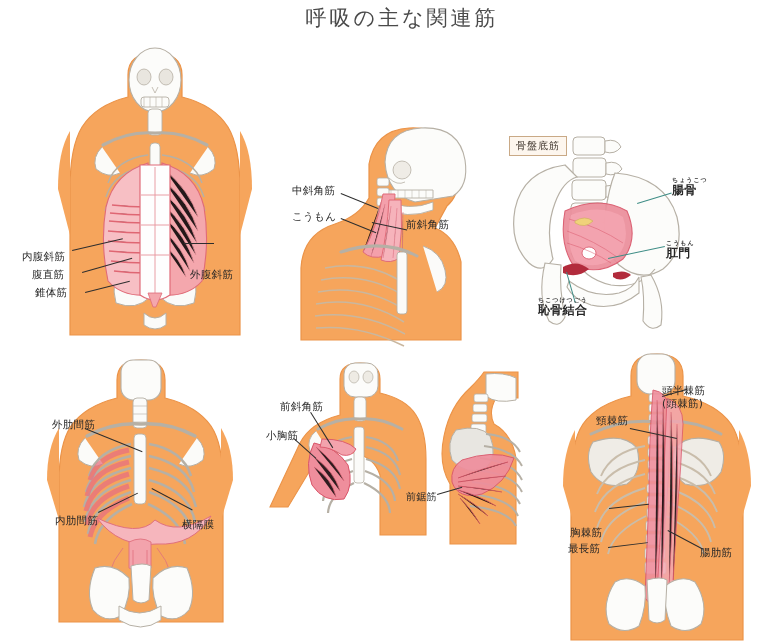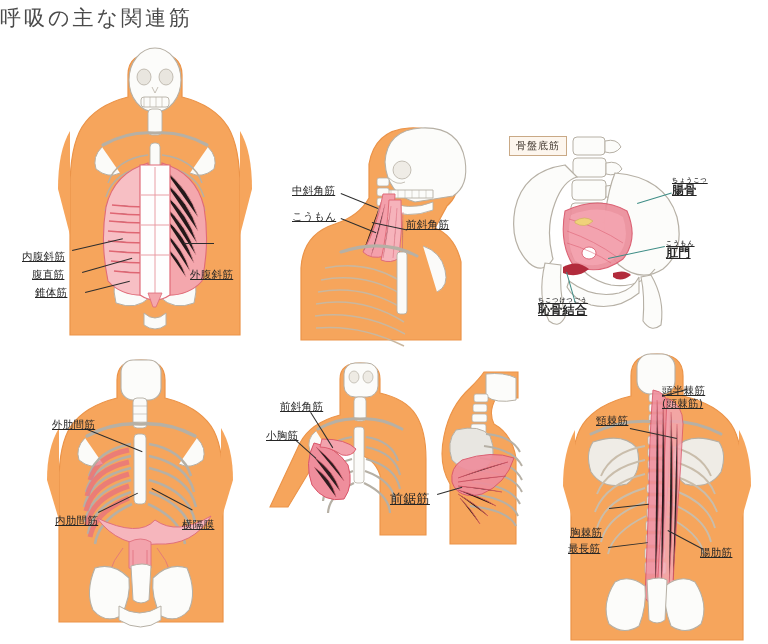--- a/index.html
+++ b/index.html
@@ -1,23 +1,23 @@
 <!DOCTYPE html>
 <html><head>
 <meta charset="utf-8">
 <style>
   html,body{margin:0;padding:0;background:#fff;}
   body{width:768px;height:644px;position:relative;overflow:hidden;
        font-family:"DejaVu Sans","Liberation Sans",sans-serif;color:#2c2c2c;}
   #sheet{position:absolute;inset:0;background:#ffffff;}
-  .title{position:absolute;left:0;right:0;top:4px;
-         font-size:21px;letter-spacing:3px;color:#4a4a4a;font-weight:500;}
+  .title{position:absolute;left:0;right:0;top:4px;text-align:center;
+         font-size:21px;letter-spacing:3px;color:#4a4a4a;font-weight:500;padding-left:36px;}
   .panel{position:absolute;}
   svg{display:block;overflow:visible;}
-  .lbl{position:absolute;font-size:10.5px;color:#262626;white-space:nowrap;line-height:1.25;letter-spacing:.3px;text-decoration:underline;}
+  .lbl{position:absolute;font-size:10.5px;color:#262626;white-space:nowrap;line-height:1.25;letter-spacing:.3px;}
   .lbl.big{font-size:12px;font-weight:600;}
   .ruby{font-size:6px;display:block;letter-spacing:1px;color:#3a3a3a;line-height:1;}
   .boxlbl{position:absolute;font-size:10px;padding:2px 6px;border:1px solid #c9a986;
           background:#fdf6ee;color:#3a3028;letter-spacing:1px;}
   .lead{position:absolute;background:#2e2e2e;height:1px;transform-origin:0 0;}
   .lead.teal{background:#3e8d86;}
 </style>
 </head>
 <body>
 
@@ -376,21 +376,21 @@
           <path d="M58 118 q24 2 44 6"></path>
             <path d="M58 122 q22 6 38 16"></path>
           <path d="M58 126 q18 10 30 22"></path>
             <path d="M60 130 q12 12 20 26"></path>
         </g>
       </g>
     </svg>
   </div>
 
   <div class="lead" style="left:437px;top:494px;width:26px;transform:rotate(-16deg);"></div>
-  <div class="lbl" style="left:390px;top:491px;font-size:13px;">前鋸筋</div>
+  <div class="lbl" style="left:406px;top:491px;font-size:10px;">前鋸筋</div>
 
   <div class="panel" style="left:545px;top:350px;width:215px;height:290px;">
     <svg width="215" height="290" viewBox="0 0 215 290">
       <path d="M86 26 q0 -22 26 -22 q26 0 26 22 l0 20 q34 8 48 28 q12 18 12 58 l0 158 l-172 0 l0 -158 q0 -40 12 -58 q14 -20 48 -28 z" fill="#f6a55c" stroke="#eb9348" stroke-width="1.2"></path>
       <path d="M18 136 q0 -34 12 -56 l0 98 z" fill="#f6a55c"></path>
       <path d="M206 136 q0 -34 -12 -56 l0 98 z" fill="#f6a55c"></path>
       <rect x="92" y="4" width="38" height="40" rx="13" fill="#fcfcfa" stroke="#b6b0a5" stroke-width="1.1"></rect>
       <g fill="#fbfbf9" stroke="#b6b0a5" stroke-width=".8">
         <rect x="104" y="44" width="14" height="8" rx="2"></rect>
           <rect x="104" y="54" width="14" height="8" rx="2"></rect>

